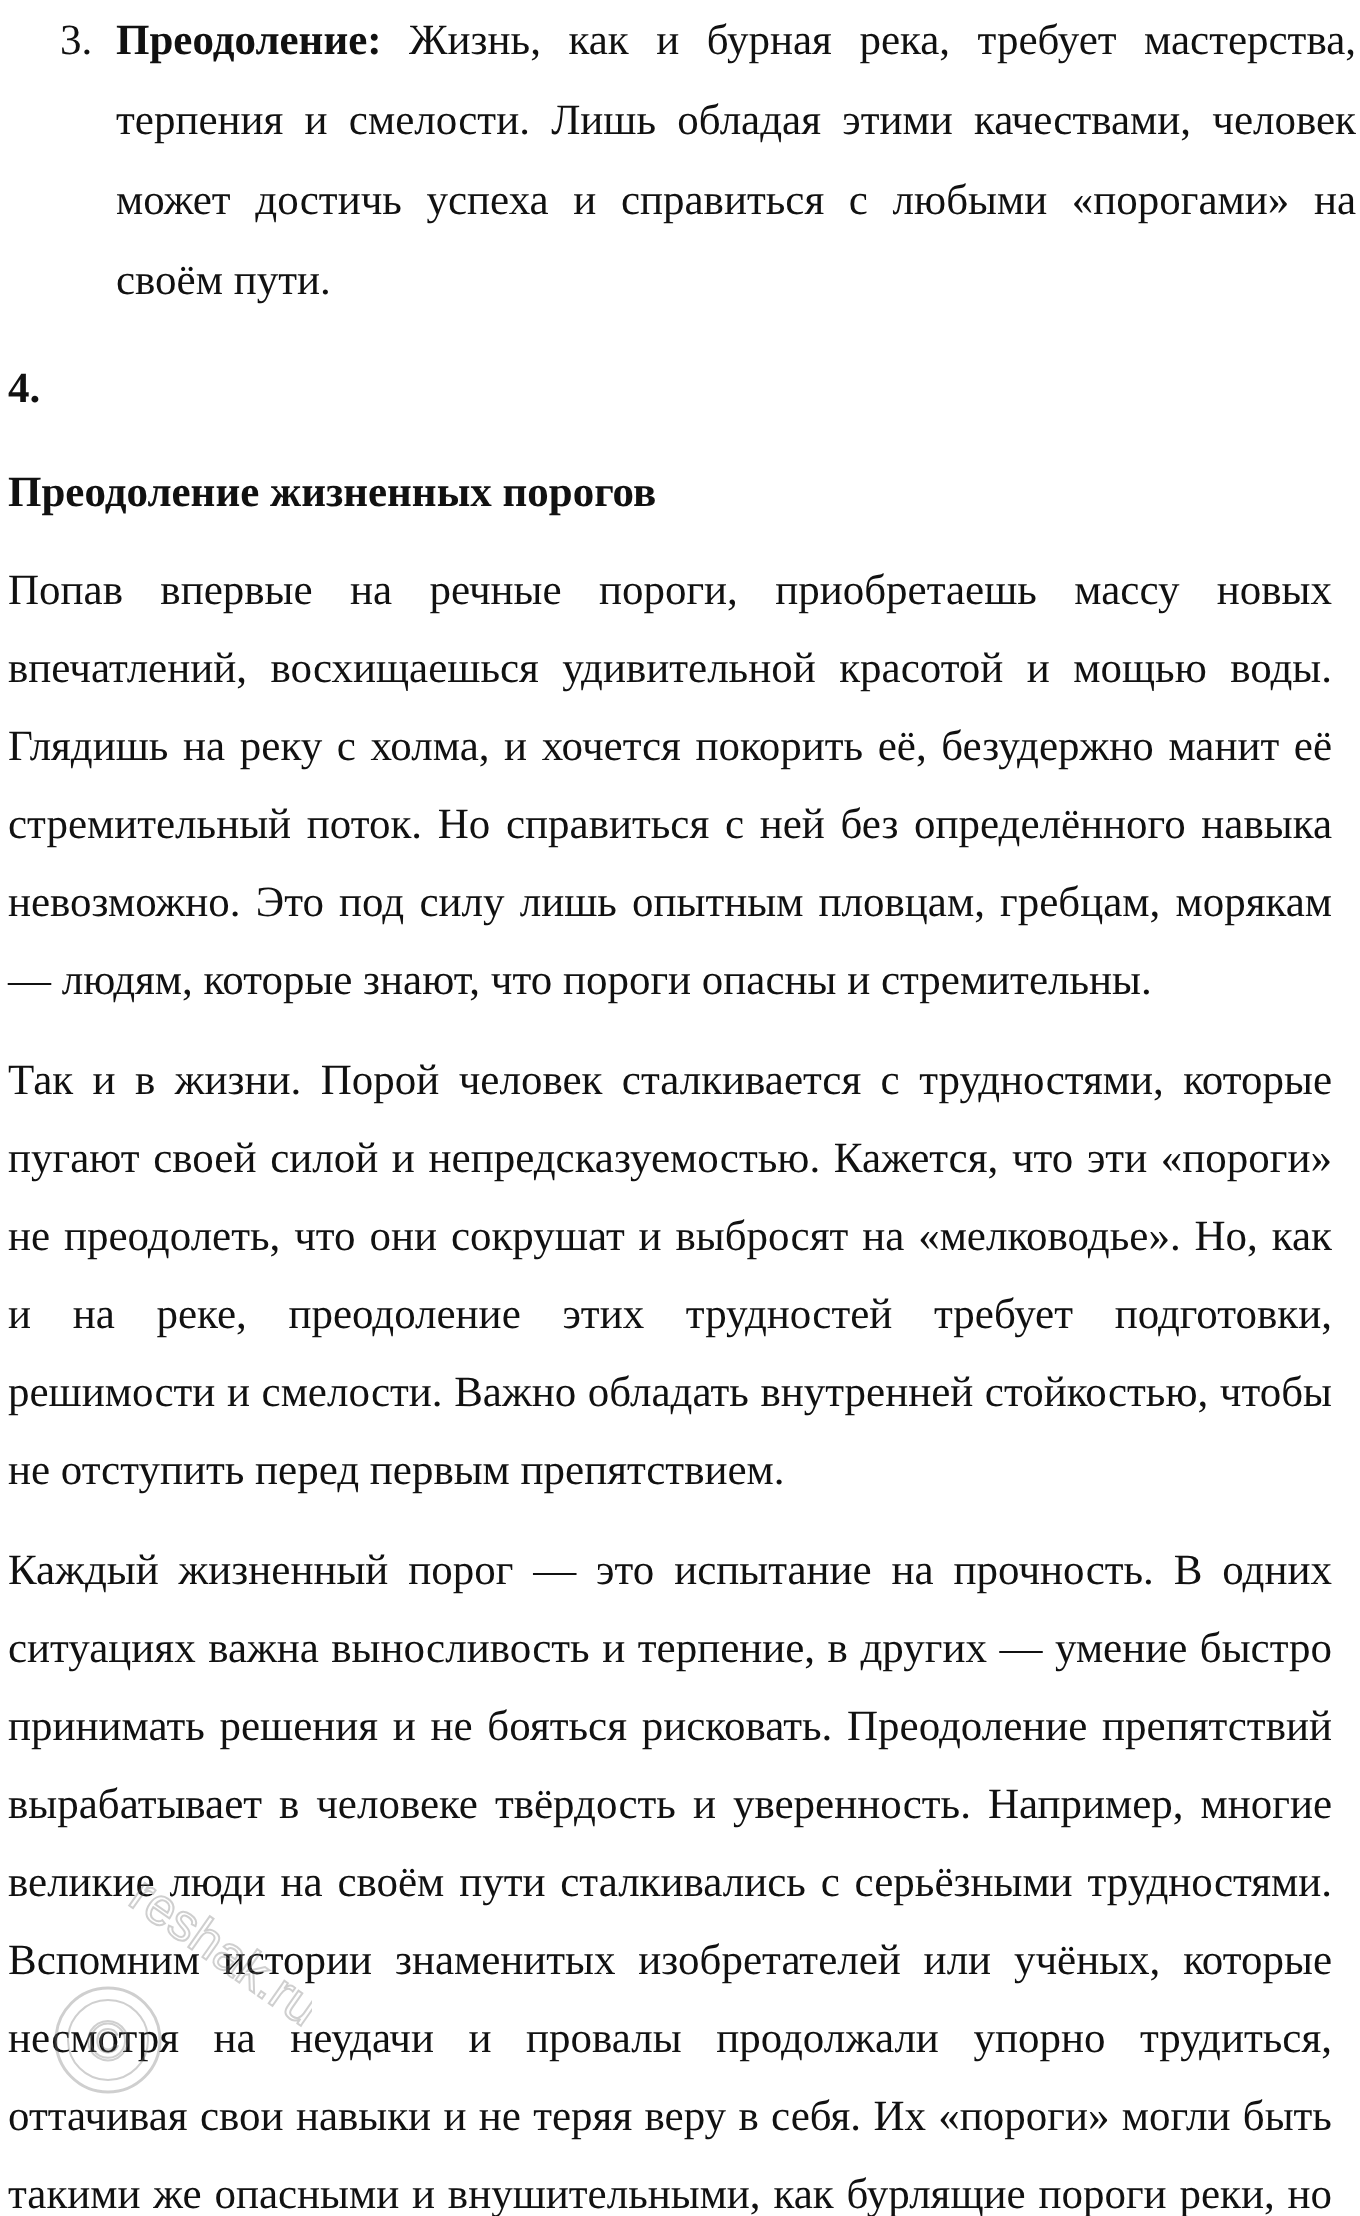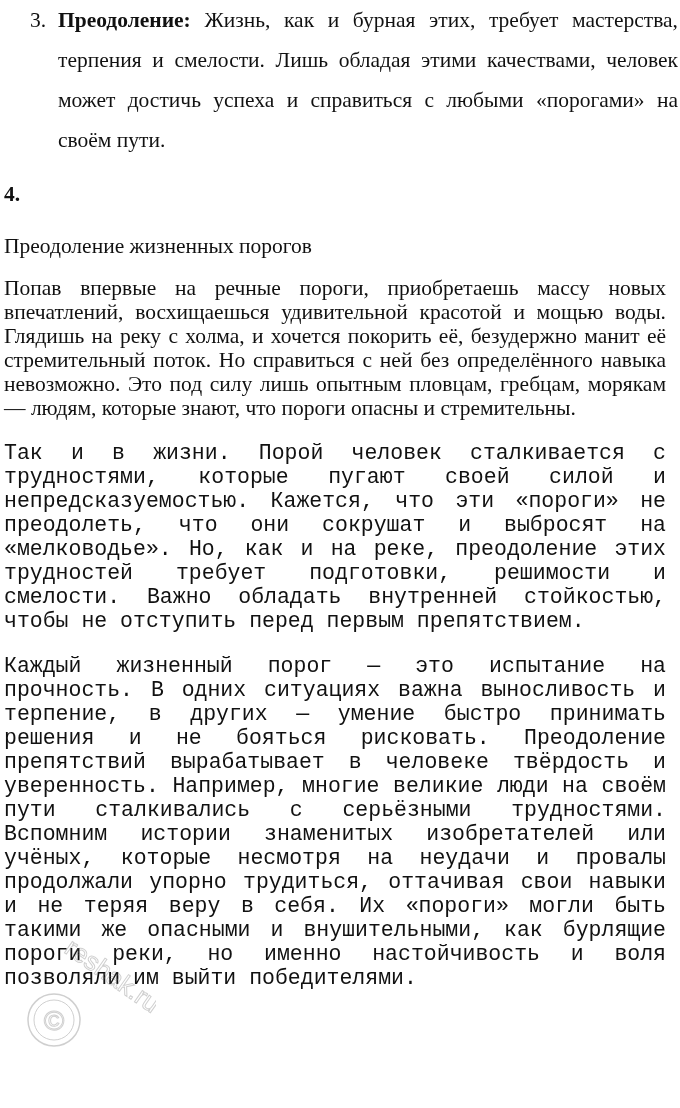--- a/index.html
+++ b/index.html
@@ -38,54 +38,54 @@
   }
   .bold { font-weight: bold; }
   .section-number {
     font-weight: bold;
     margin: 0;
     padding-left: 4px;
     line-height: 40px;
     margin-top: 14px;
   }
   .section-title {
-    font-weight: normal;
+    font-weight: bold;
     margin: 0;
     padding-left: 4px;
     line-height: 40px;
     margin-top: 12px;
   }
   .para {
     margin: 0;
     padding-left: 4px;
     padding-right: 14px;
-    line-height: 24px;
+    line-height: 39px;
     text-align: justify;
     text-align-last: left;
   }
-  .para + .para { margin-top: 21px; font-family: Liberation Mono, monospace; }
+  .para + .para { margin-top: 11px; }
   .para-first { margin-top: 10px; }
   .watermark {
     position: absolute;
     left: 16px;
     top: 930px;
     width: 140px;
     height: 130px;
     pointer-events: none;
     opacity: 0.35;
   }
 </style>
 </head>
 <body>
 
 <div class="page">
 
   <p class="list-item">
     <span class="num">3.</span>
-    <span class="bold">Преодоление:</span><span> Жизнь, как и бурная этих, требует мастерства, терпения и смелости. Лишь обладая этими качествами, человек может достичь успеха и справиться с любыми «порогами» на своём пути.</span>
+    <span class="bold">Преодоление:</span><span> Жизнь, как и бурная река, требует мастерства, терпения и смелости. Лишь обладая этими качествами, человек может достичь успеха и справиться с любыми «порогами» на своём пути.</span>
   </p>
 
   <p class="section-number">4.</p>
 
   <p class="section-title">Преодоление жизненных порогов</p>
 
   <p class="para para-first">Попав впервые на речные пороги, приобретаешь массу новых впечатлений, восхищаешься удивительной красотой и мощью воды. Глядишь на реку с холма, и хочется покорить её, безудержно манит её стремительный поток. Но справиться с ней без определённого навыка невозможно. Это под силу лишь опытным пловцам, гребцам, морякам — людям, которые знают, что пороги опасны и стремительны.</p>
   <p class="para">Так и в жизни. Порой человек сталкивается с трудностями, которые пугают своей силой и непредсказуемостью. Кажется, что эти «пороги» не преодолеть, что они сокрушат и выбросят на «мелководье». Но, как и на реке, преодоление этих трудностей требует подготовки, решимости и смелости. Важно обладать внутренней стойкостью, чтобы не отступить перед первым препятствием.</p>
   <p class="para">Каждый жизненный порог — это испытание на прочность. В одних ситуациях важна выносливость и терпение, в других — умение быстро принимать решения и не бояться рисковать. Преодоление препятствий вырабатывает в человеке твёрдость и уверенность. Например, многие великие люди на своём пути сталкивались с серьёзными трудностями. Вспомним истории знаменитых изобретателей или учёных, которые несмотря на неудачи и провалы продолжали упорно трудиться, оттачивая свои навыки и не теряя веру в себя. Их «пороги» могли быть такими же опасными и внушительными, как бурлящие пороги реки, но именно настойчивость и воля позволяли им выйти победителями.</p>
 

